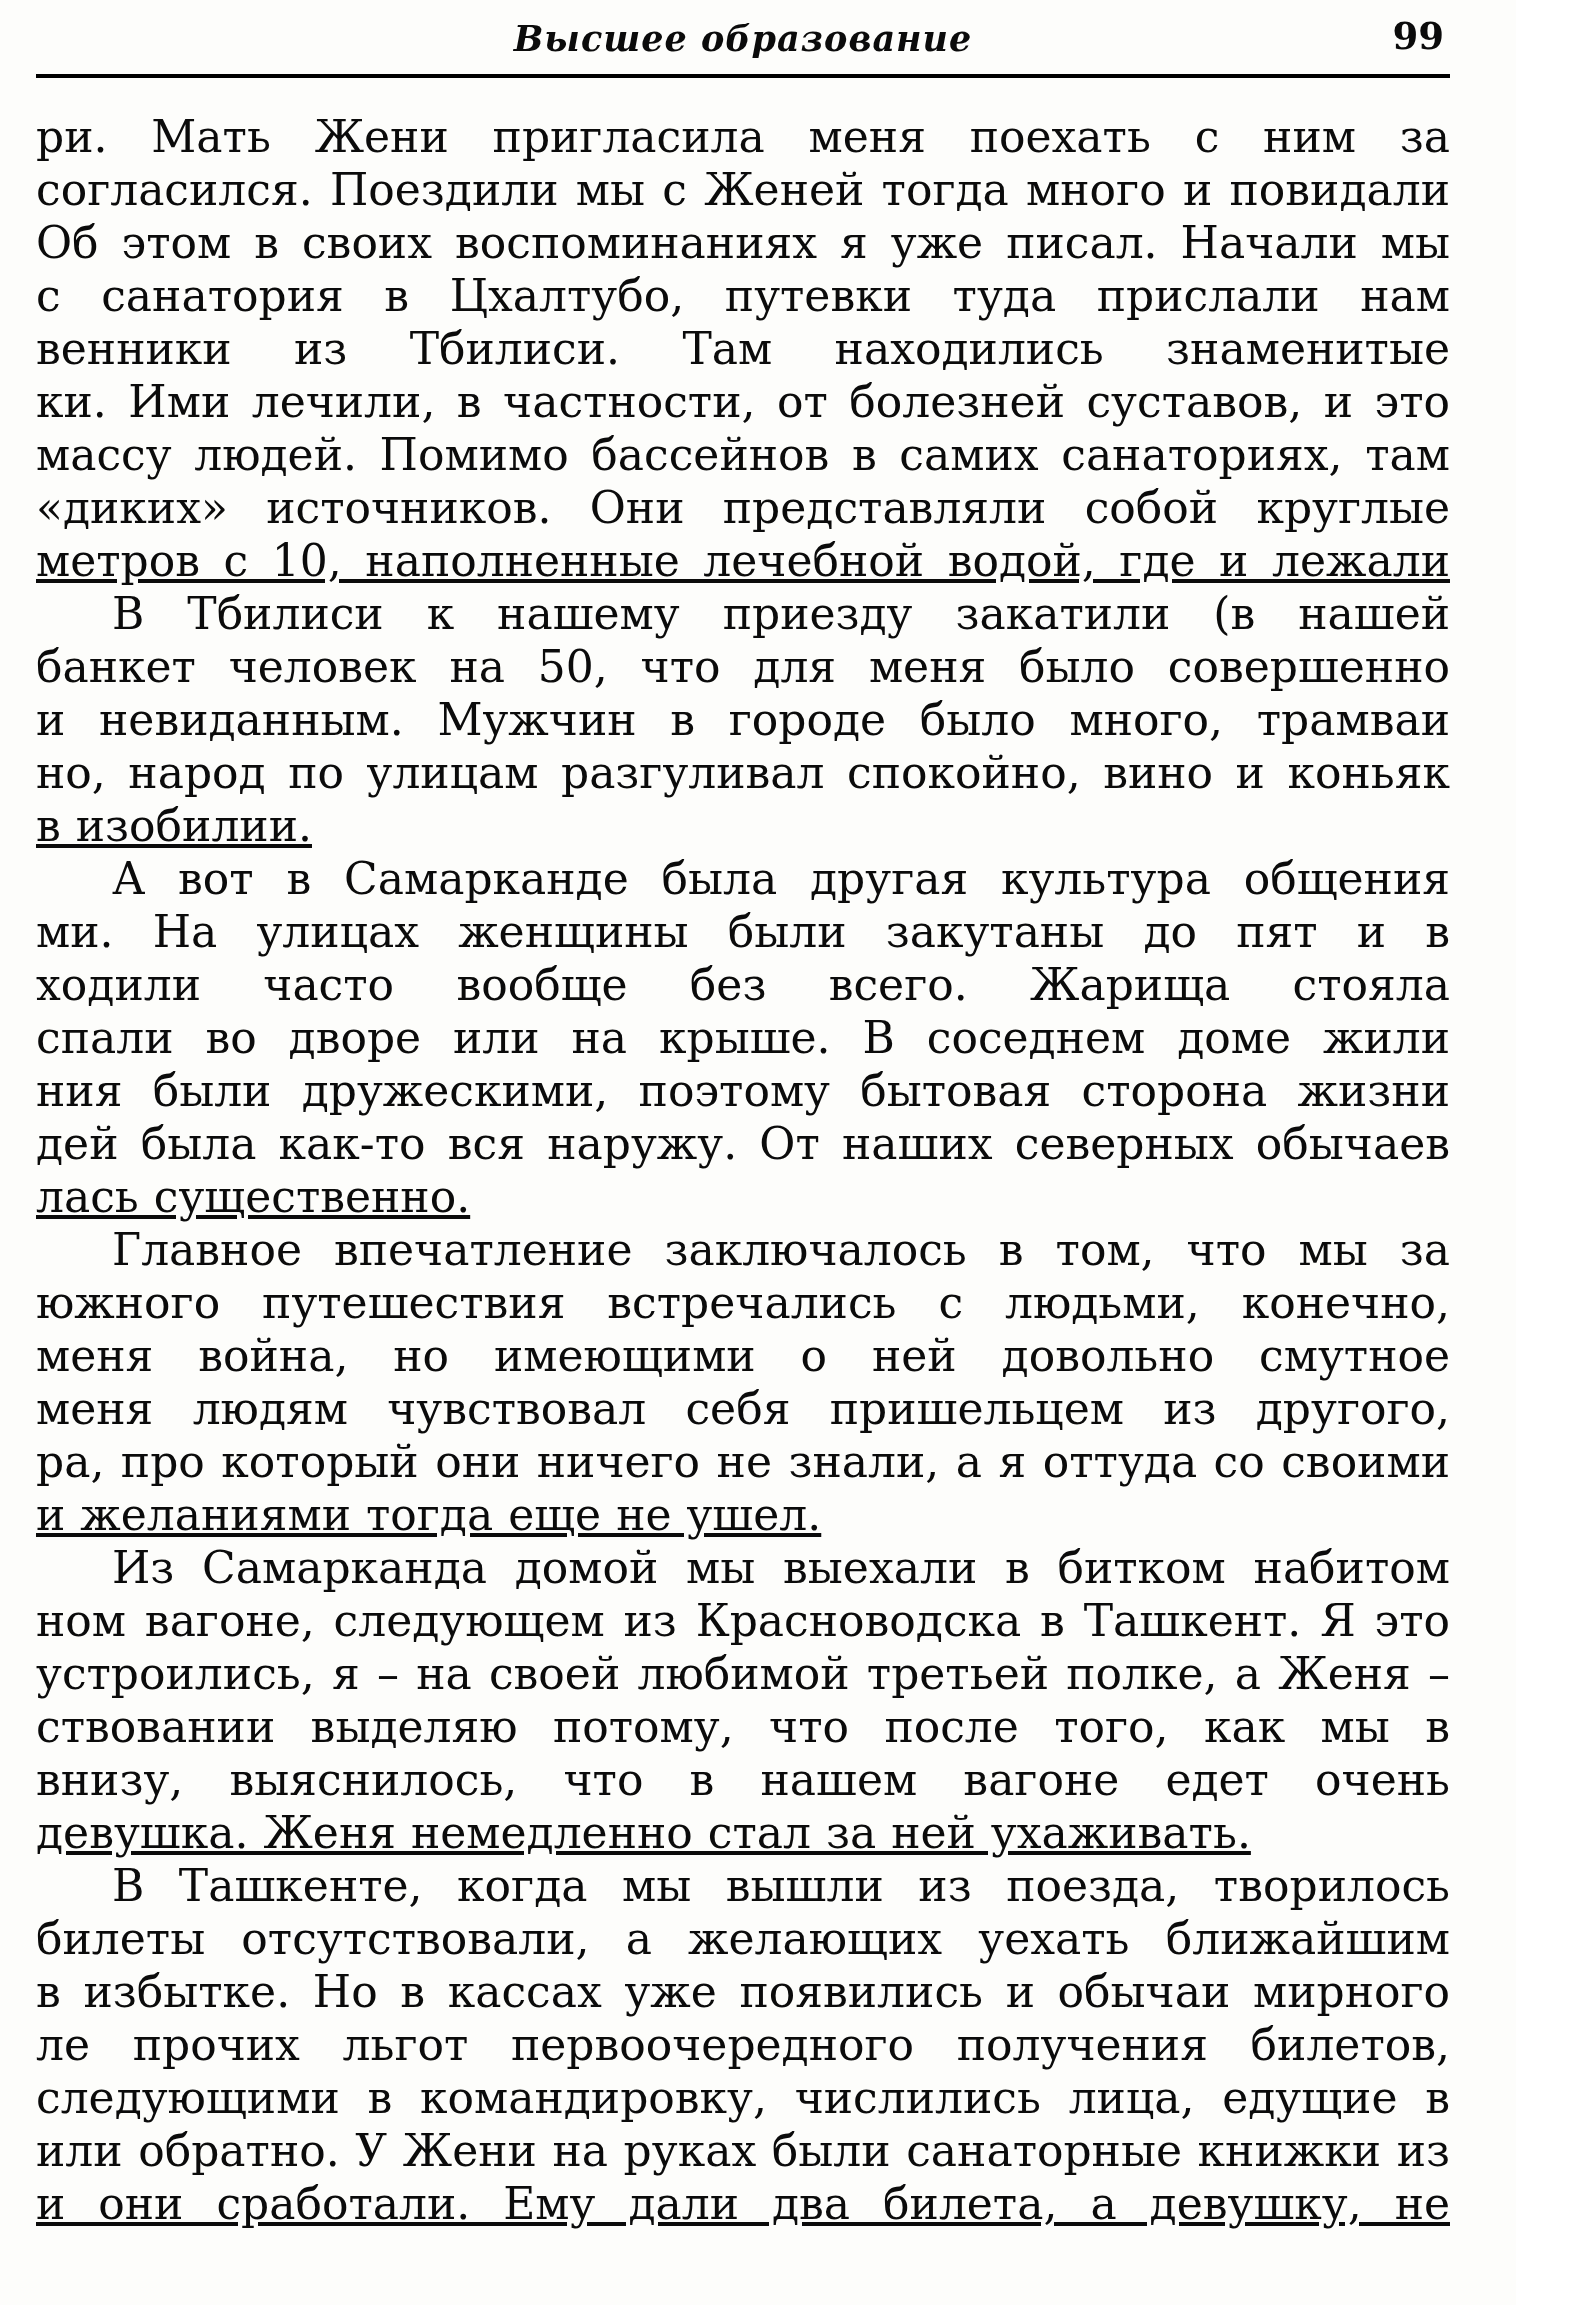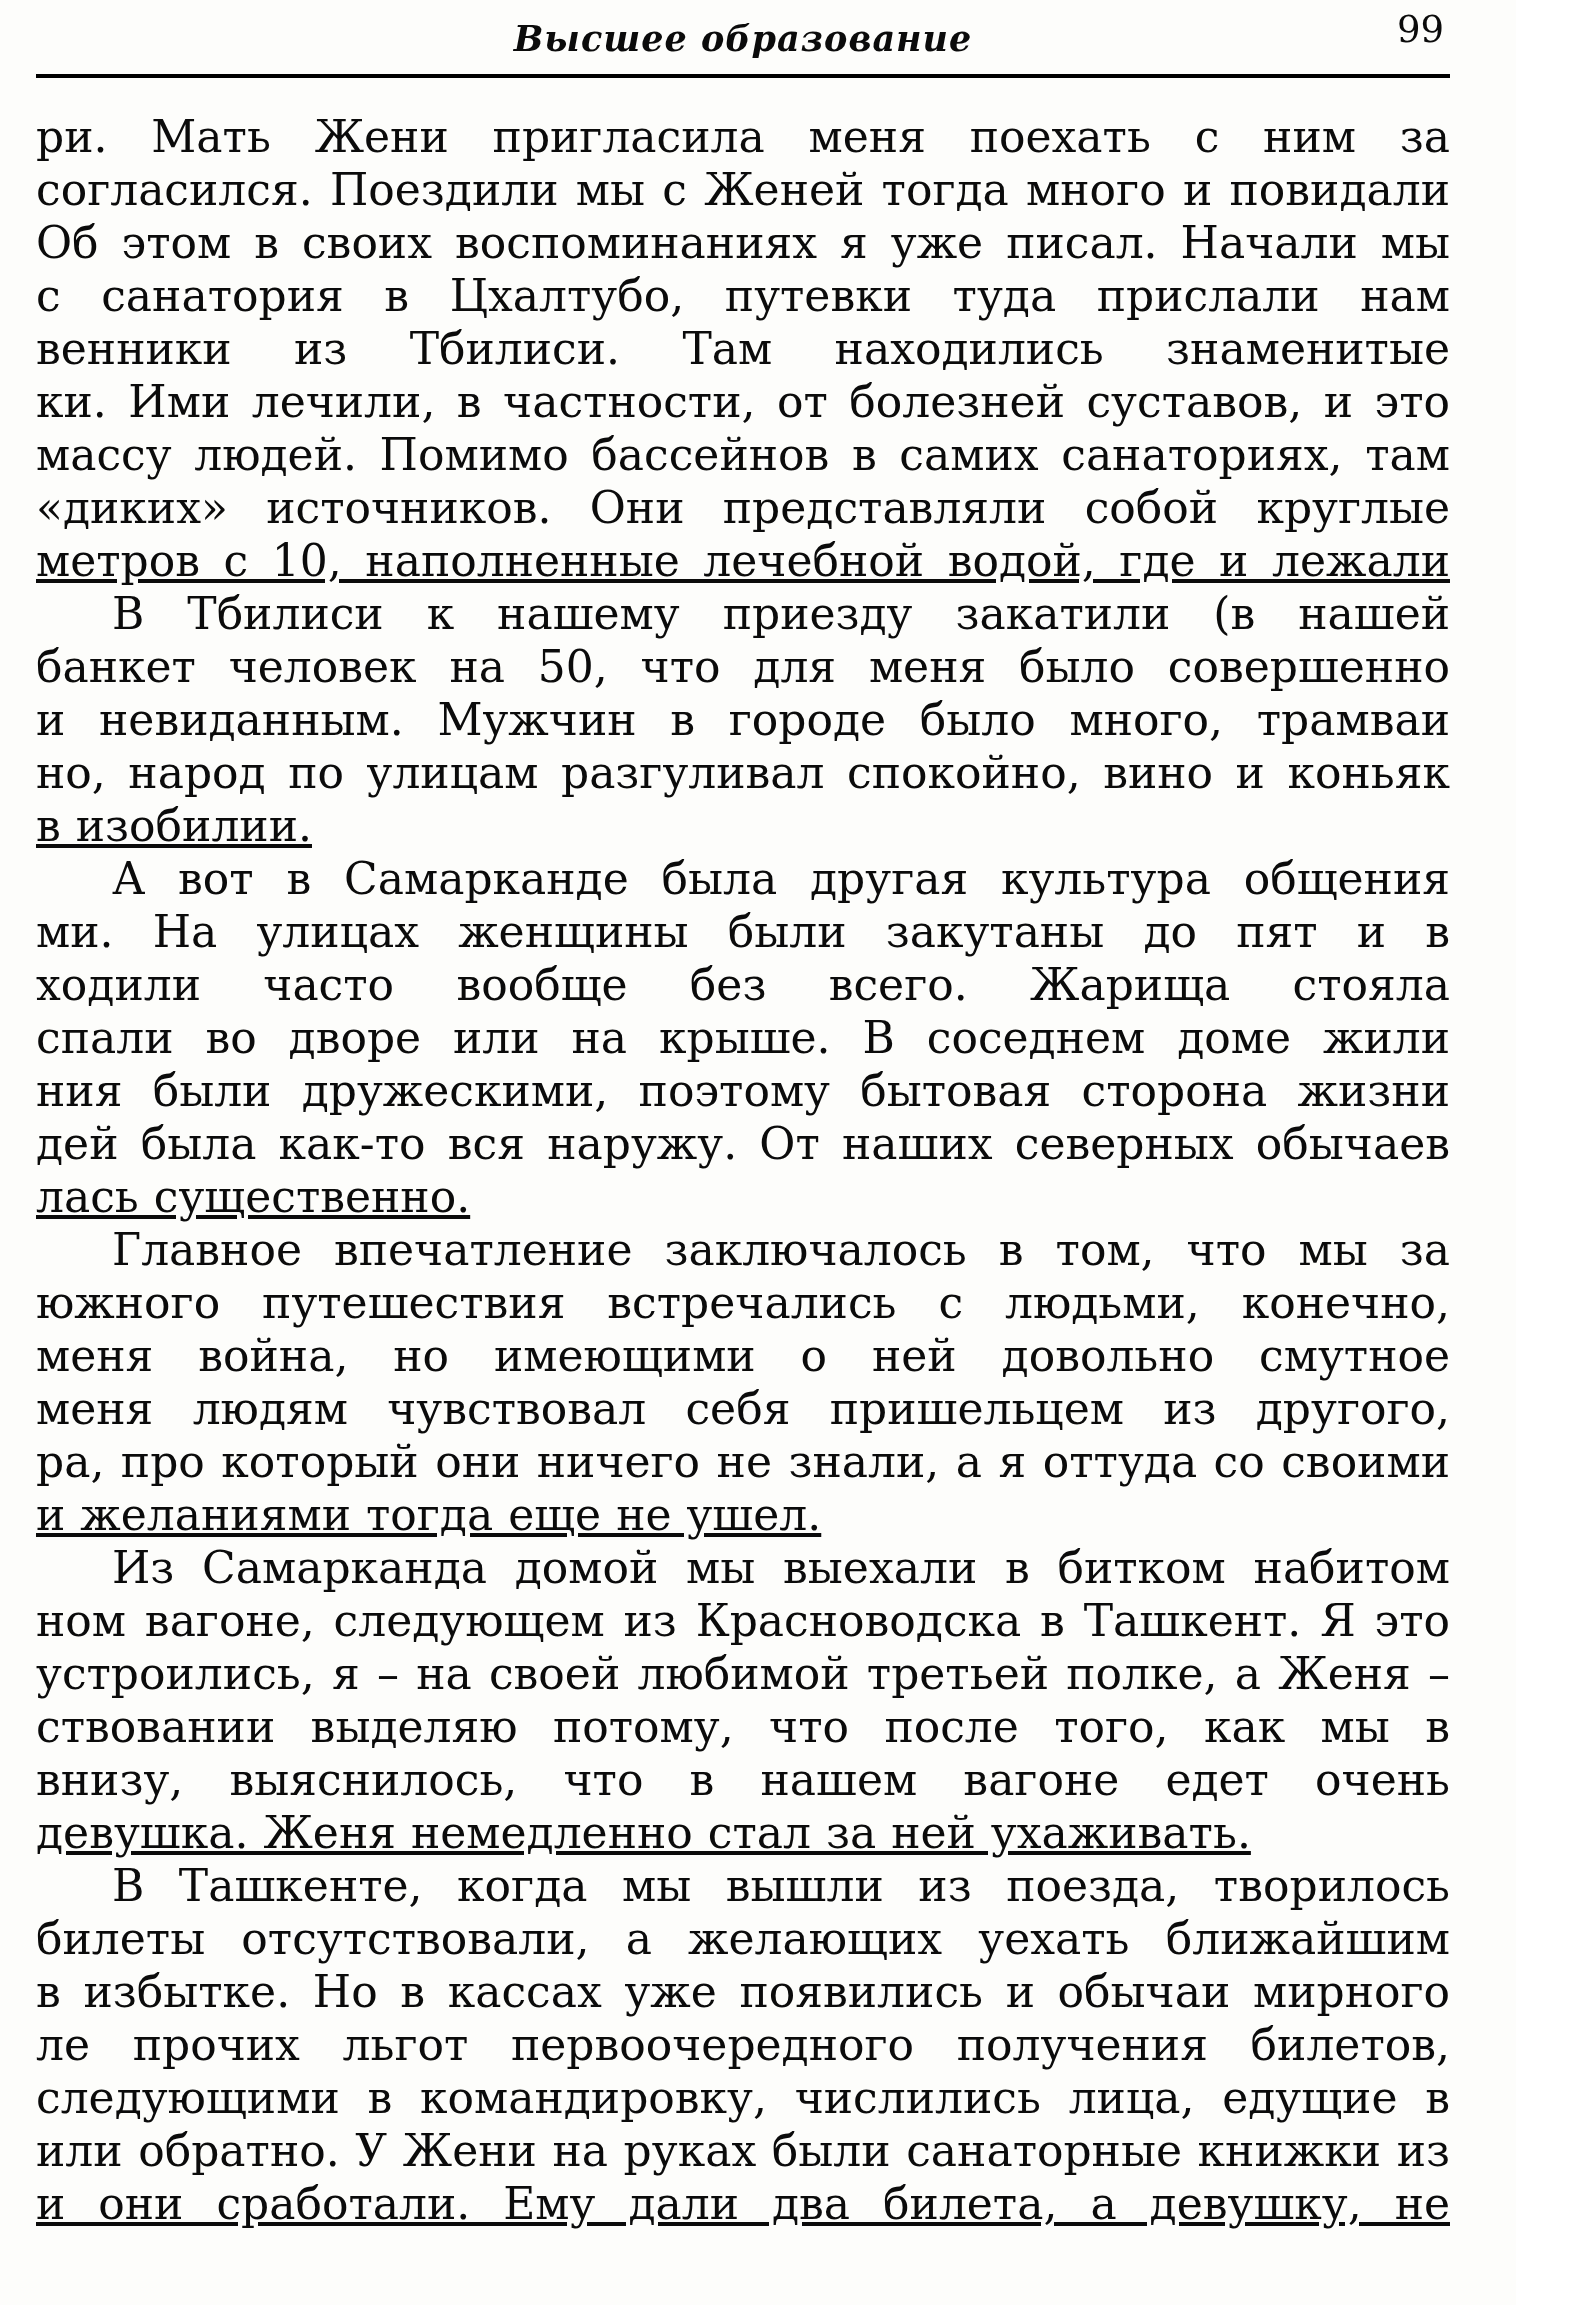--- a/index.html
+++ b/index.html
@@ -31,23 +31,23 @@
     display: block;
     text-align: center;
     font-size: 35px;
     font-weight: bold;
     font-style: italic;
     letter-spacing: 1px;
   }
   .page-number {
     position: absolute;
     right: 6px;
-    top: 8px;
+    top: 14px;
     font-size: 37px;
-    font-weight: normal;
+    font-weight: bold;
     font-style: normal;
   }
   .header-rule {
     margin-top: 10px;
     height: 4px;
     background: #000000;
   }
   .body-text {
     margin-top: 32px;
     font-size: 44px;

